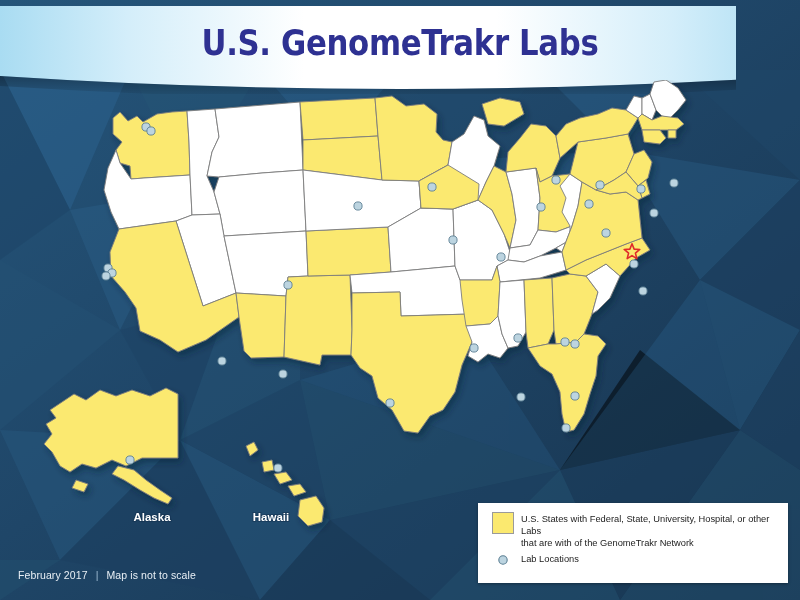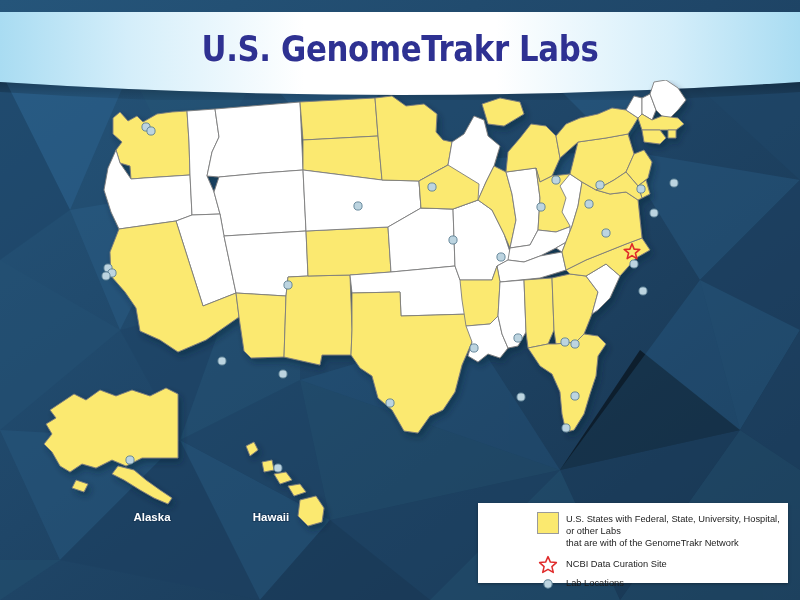--- a/index.html
+++ b/index.html
@@ -9,21 +9,21 @@
     background:#234a6b;
     position:relative;
   }
   #stage{position:absolute;inset:0;width:800px;height:600px;overflow:hidden;}
 
   
   .bg-poly{position:absolute;inset:0;width:800px;height:600px;}
 
   
   .header{
-    position:absolute;left:0;top:12px;width:800px;height:88px;
+    position:absolute;left:0;top:6px;width:736px;height:88px;
     overflow:hidden;
   }
   .header-bg{position:absolute;left:0;top:0;width:800px;height:88px;}
   .title{
     position:absolute;left:0;top:17px;width:800px;
     text-align:center;
     font-family:"DejaVu Sans","Liberation Sans",sans-serif;
     font-weight:bold;
     font-size:35px;
     letter-spacing:-0.4px;
@@ -51,21 +51,21 @@
     paint-order:stroke;
     stroke:rgba(20,50,80,.55);stroke-width:2.2px;
   }
 
   
   .legend{
     position:absolute;left:478px;top:503px;width:310px;height:80px;
     background:#ffffff;
     box-shadow:0 1px 3px rgba(0,0,0,.35);
   }
-  .legend-row{display:flex;align-items:flex-start;padding:4px 0 0 10px;margin-left:45px;}
+  .legend-row{display:flex;align-items:flex-start;padding:4px 0 0 10px;}
   .legend-row.r1{padding-top:9px;}
   .legend-row.r2{padding-top:5px;align-items:center;}
   .legend-row.r3{padding-top:2px;align-items:flex-end;}
   .lg-key{width:30px;flex:0 0 30px;display:flex;justify-content:center;align-items:center;}
   .swatch{width:20px;height:20px;background:#fbe96f;border:1px solid #9a9a9a;}
   .lg-text{
     font-size:9.3px;line-height:12.2px;color:#1c1c1c;
     font-family:"Liberation Sans",sans-serif;
     padding-left:3px;padding-top:1px;
   }
@@ -271,33 +271,30 @@
     <div class="legend-row r1">
       <span class="lg-key">
         <span class="swatch"></span>
       </span>
       <span class="lg-text">
         <span>U.S. States with Federal, State, University, Hospital, or other Labs</span><br>
         <span>that are with of the GenomeTrakr Network</span>
       </span>
     </div>
 
-    <div class="legend-row r2">
-      <span class="lg-key">
-        <svg width="20" height="19" viewBox="0 0 20 19">
-          <polygon points="10,1.6 12.4,7.1 18.4,7.6 13.9,11.6 15.3,17.4 10,14.3 4.7,17.4 6.1,11.6 1.6,7.6 7.6,7.1" fill="#ffffff" stroke="#e02a2a" stroke-width="1.5" stroke-linejoin="round"></polygon>
-        </svg>
-      </span>
-      <span class="lg-text one">NCBI Data Curation Site</span>
-    </div>
 
     <div class="legend-row r3">
       <span class="lg-key">
         <svg width="12" height="12" viewBox="0 0 12 12">
           <circle cx="6" cy="6" r="4.2" fill="#bcd4e0" stroke="#5b7f93" stroke-width="1.1"></circle>
         </svg>
       </span>
       <span class="lg-text one">Lab Locations</span>
     </div>
   </div>
 
+  <div class="footer">
+    <span>February 2017</span>
+    <span class="sep">|</span>
+    <span>Map is not to scale</span>
+  </div>
 
 </div>
 
 </body></html>

